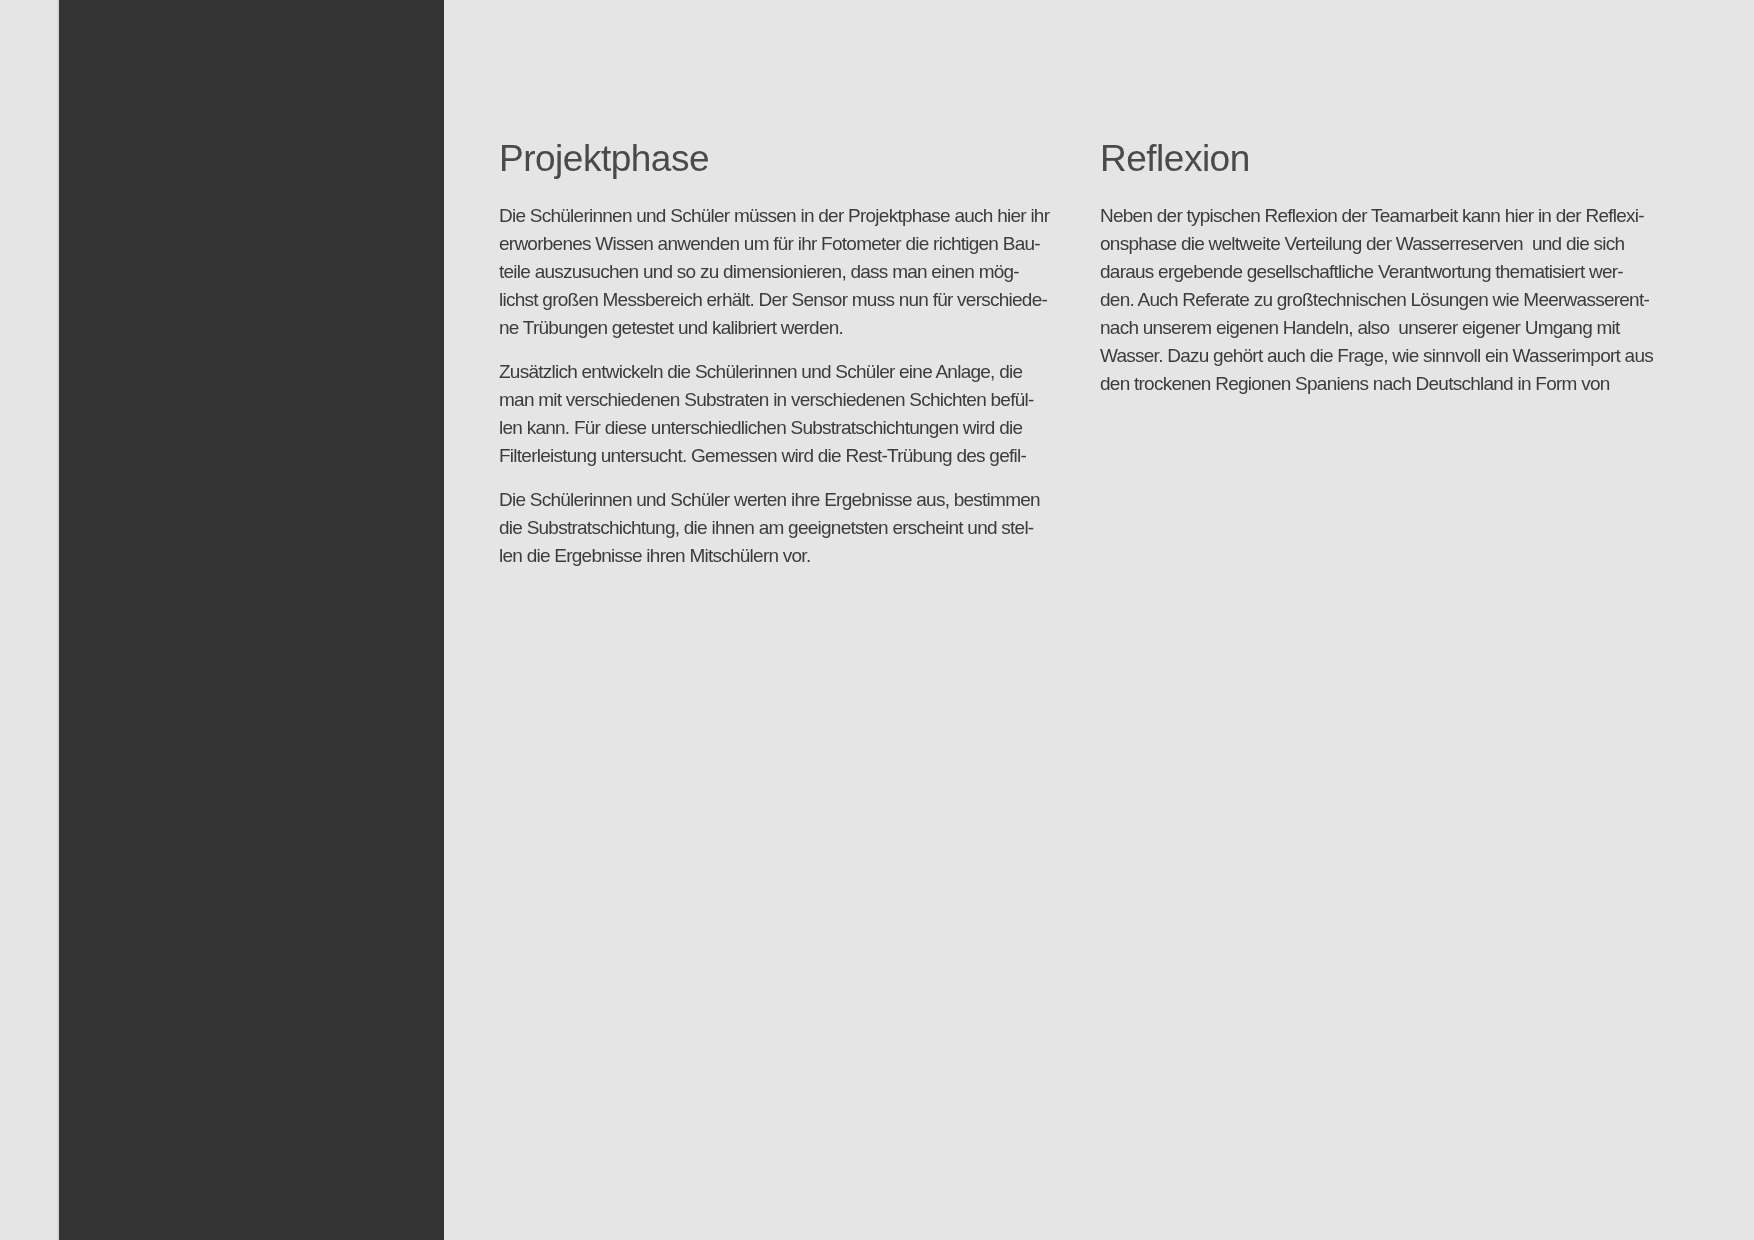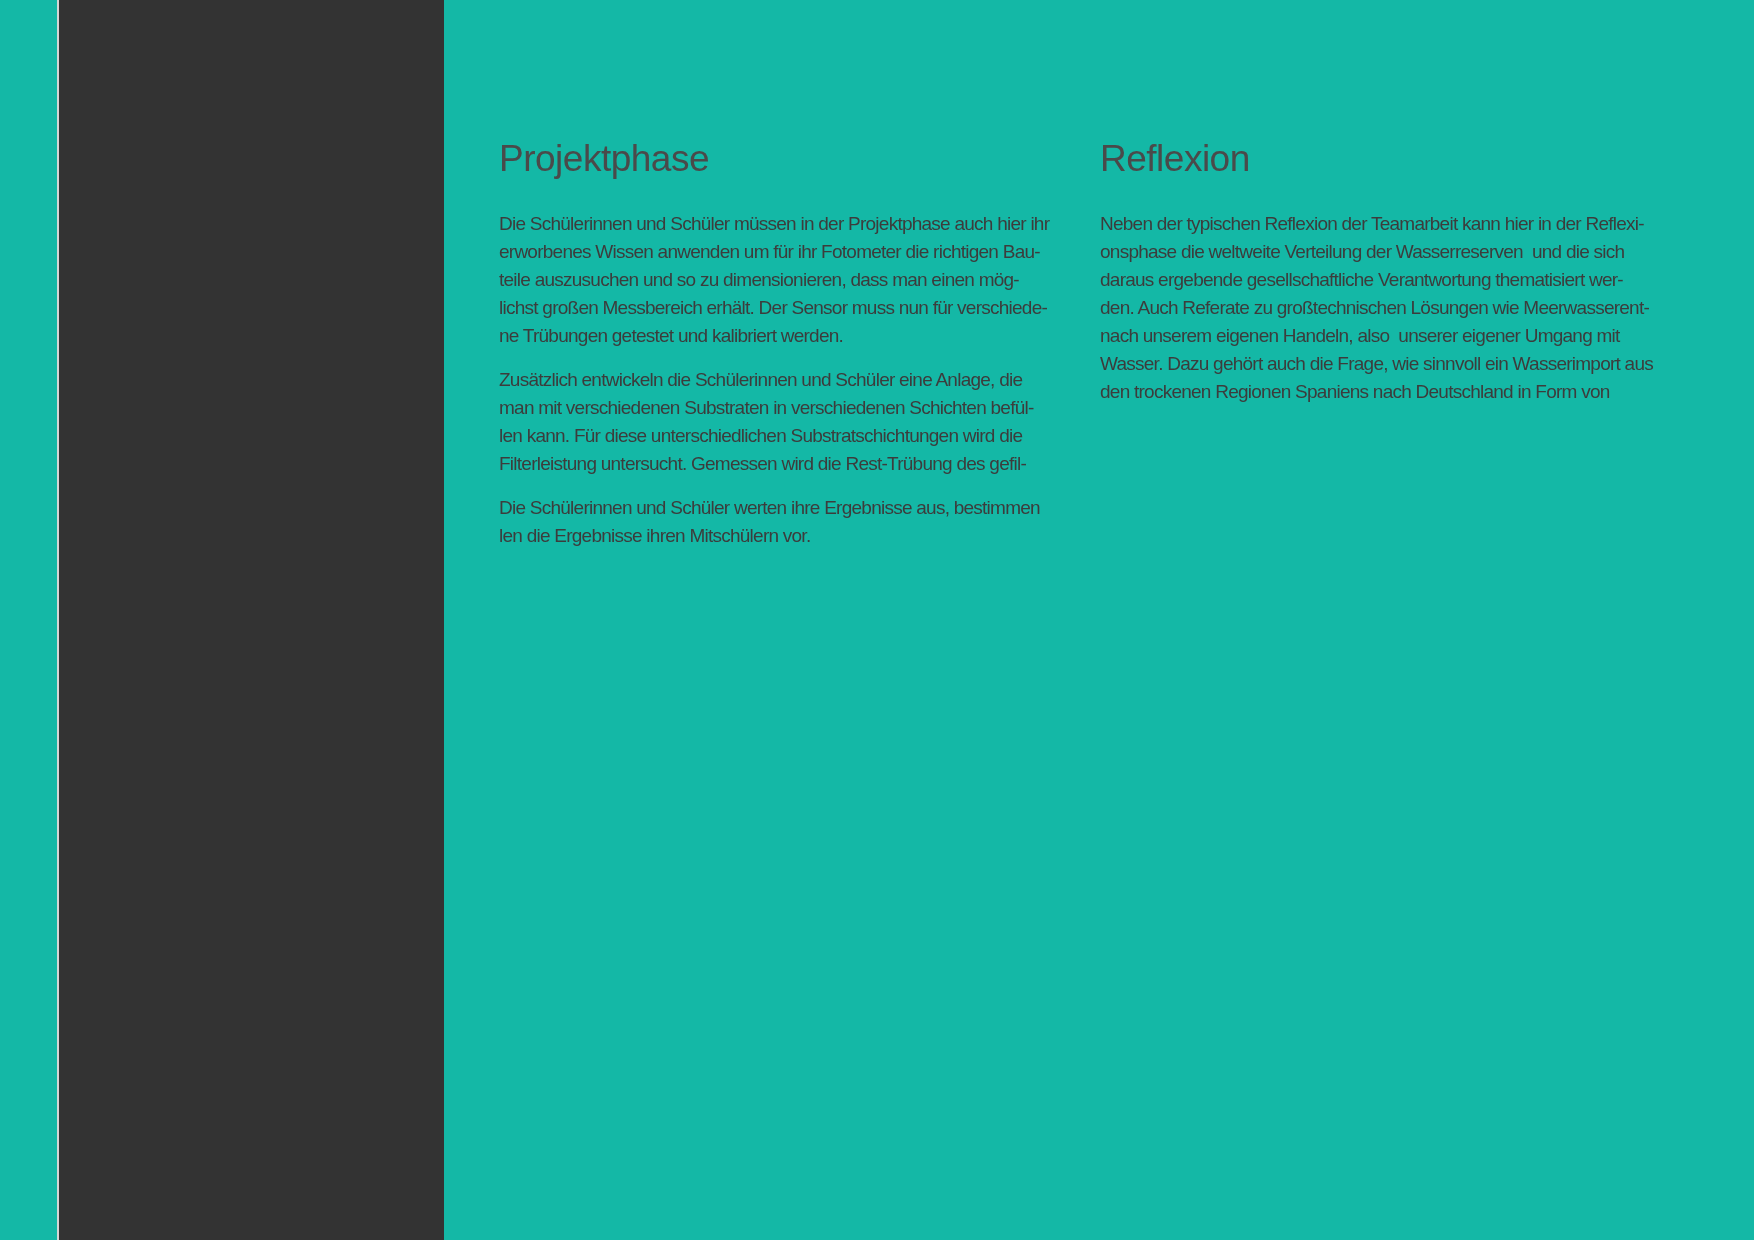--- a/index.html
+++ b/index.html
@@ -10,21 +10,21 @@
   body {
     width: 1754px;
     height: 1240px;
     position: relative;
     overflow: hidden;
     font-family: "Liberation Sans", sans-serif;
   }
   .page {
     position: absolute;
     inset: 0;
-    background: #14b8a6;
+    background: #e5e5e5;
   }
   .dark-panel {
     position: absolute;
     top: 0;
     left: 57px;
     width: 387px;
     height: 1240px;
     background: #333333;
     border-left: 2px solid #d6d6d6;
     box-sizing: border-box;
@@ -39,21 +39,21 @@
   .heading {
     font-size: 37px;
     line-height: 38px;
     font-weight: 400;
     letter-spacing: -0.5px;
     color: #4a4a4a;
     margin: 0 0 0 0;
     white-space: pre;
   }
   .body-text {
-    margin-top: 32px;
+    margin-top: 24px;
     color: #3c3c3c;
   }
   .paragraph {
     margin: 0 0 16px 0;
   }
   .paragraph:last-child { margin-bottom: 0; }
   .text-line {
     font-size: 19px;
     line-height: 28px;
     letter-spacing: -0.75px;
@@ -78,20 +78,21 @@
         <div class="text-line">ne Trübungen getestet und kalibriert werden.</div>
       </div>
       <div class="paragraph">
         <div class="text-line">Zusätzlich entwickeln die Schülerinnen und Schüler eine Anlage, die</div>
         <div class="text-line">man mit verschiedenen Substraten in verschiedenen Schichten befül-</div>
         <div class="text-line">len kann. Für diese unterschiedlichen Substratschichtungen wird die</div>
         <div class="text-line">Filterleistung untersucht. Gemessen wird die Rest-Trübung des gefil-</div>
       </div>
       <div class="paragraph">
         <div class="text-line">Die Schülerinnen und Schüler werten ihre Ergebnisse aus, bestimmen</div>
+        <div class="text-line">die Substratschichtung, die ihnen am geeignetsten erscheint und stel-</div>
         <div class="text-line">len die Ergebnisse ihren Mitschülern vor.</div>
       </div>
     </div>
   </div>
 
   <div class="column col-right">
     <h1 class="heading">Reflexion</h1>
     <div class="body-text">
       <div class="paragraph">
         <div class="text-line">Neben der typischen Reflexion der Teamarbeit kann hier in der Reflexi-</div>

